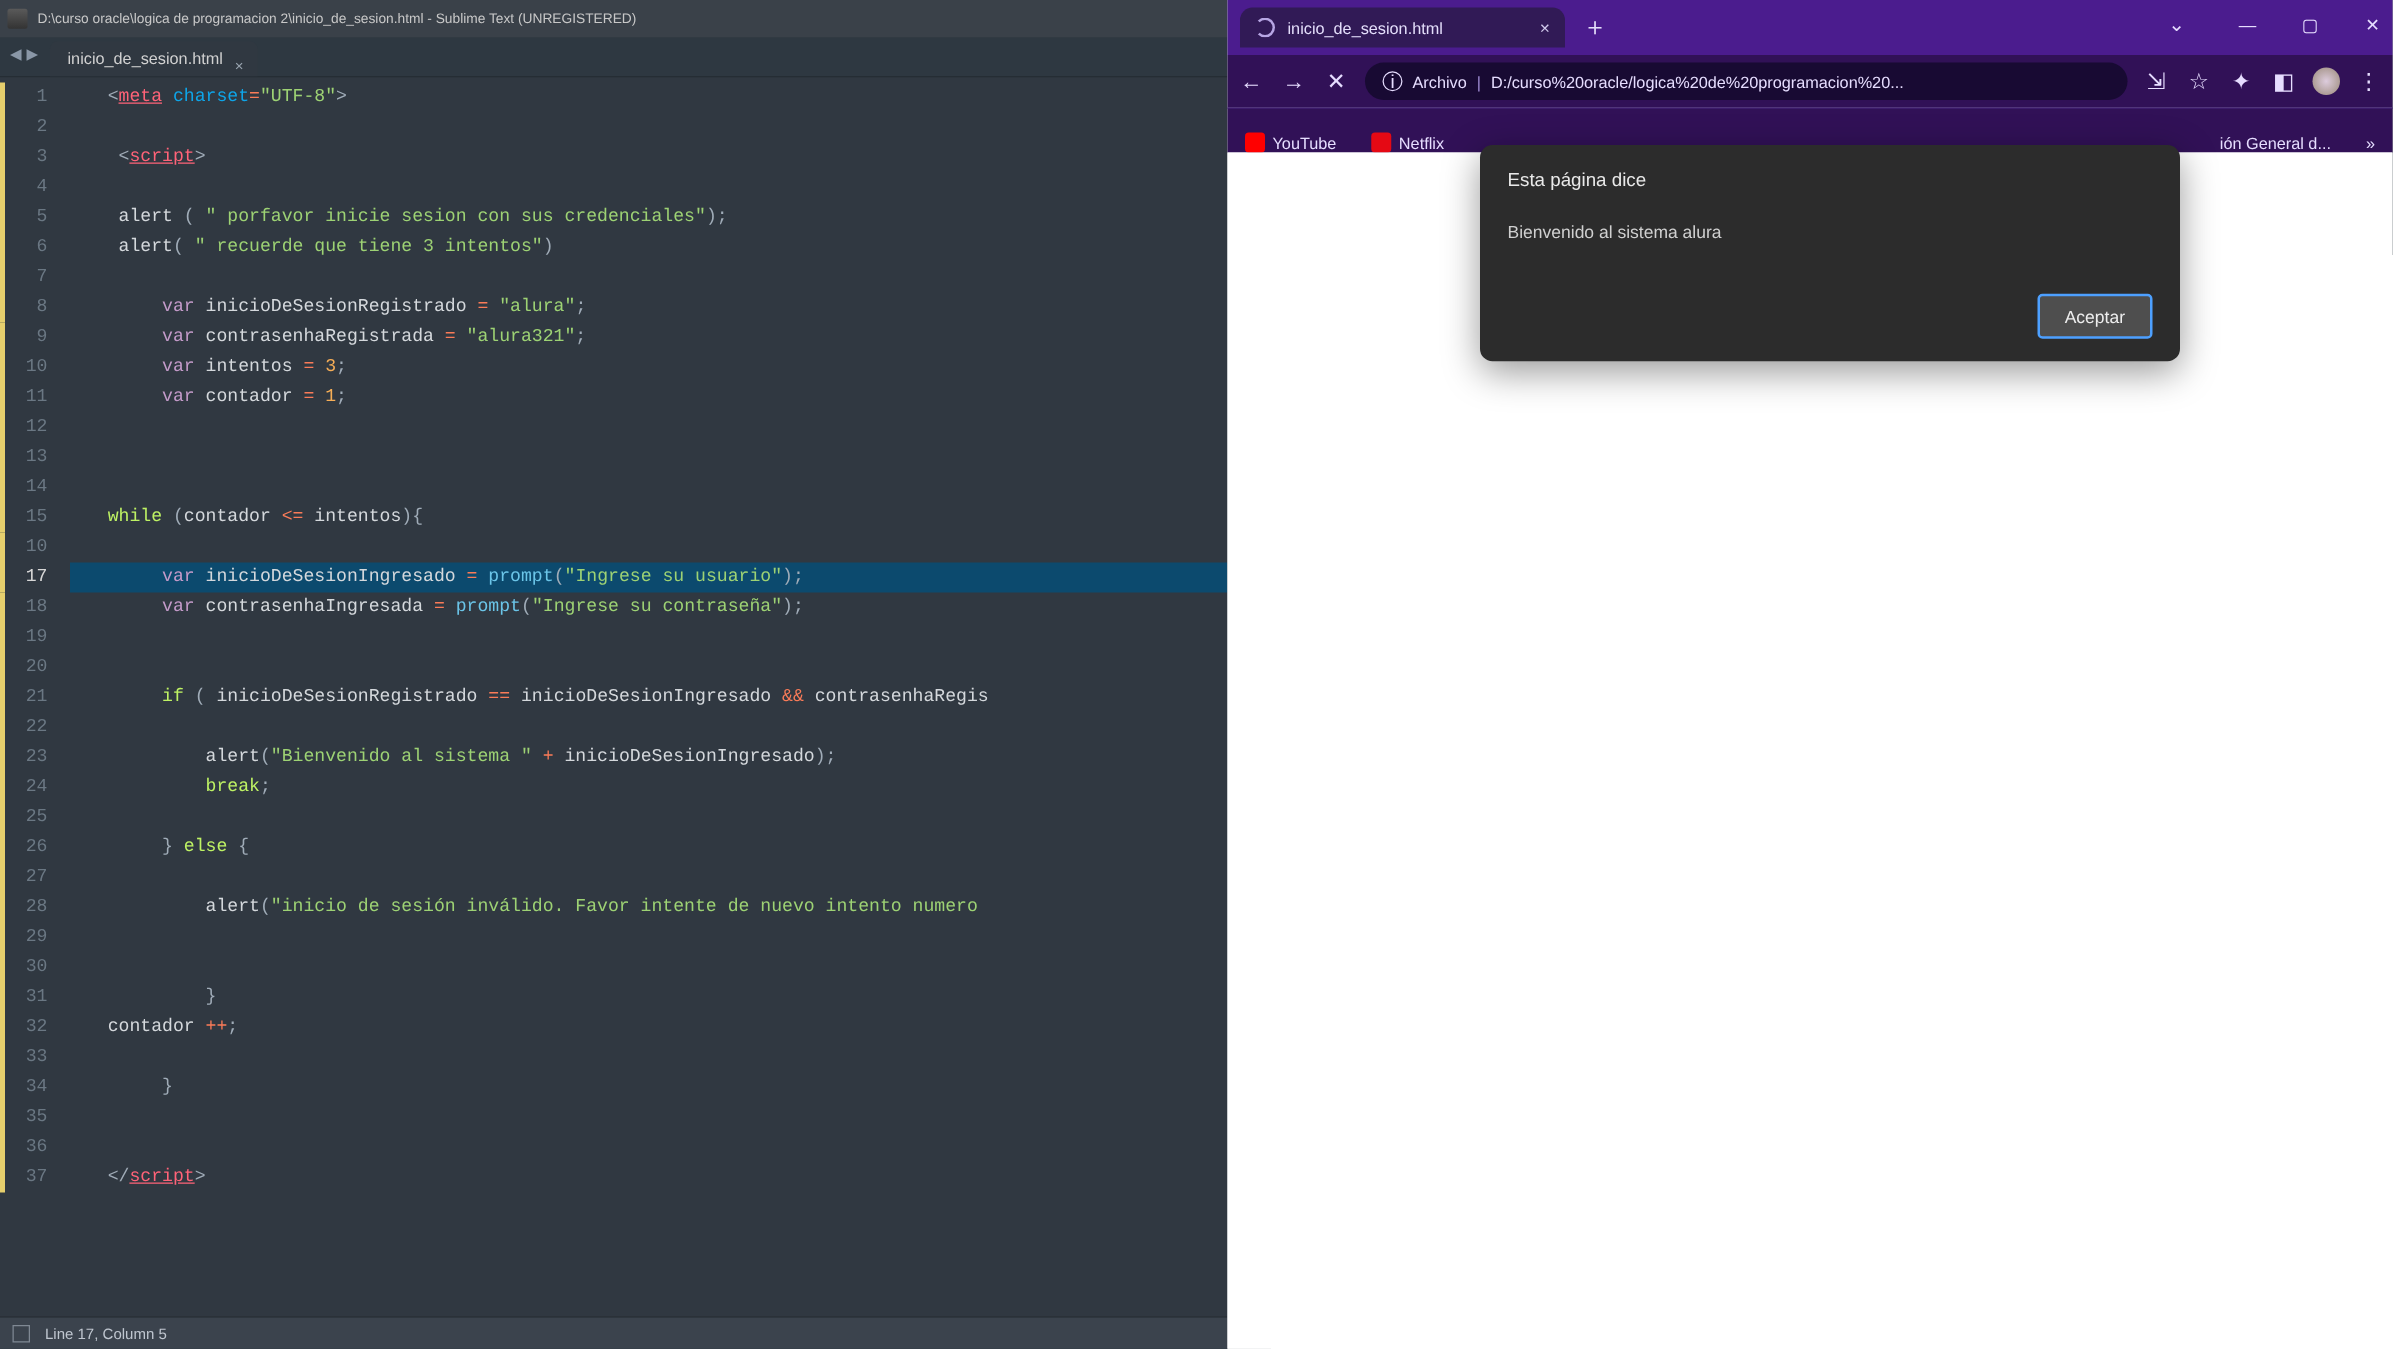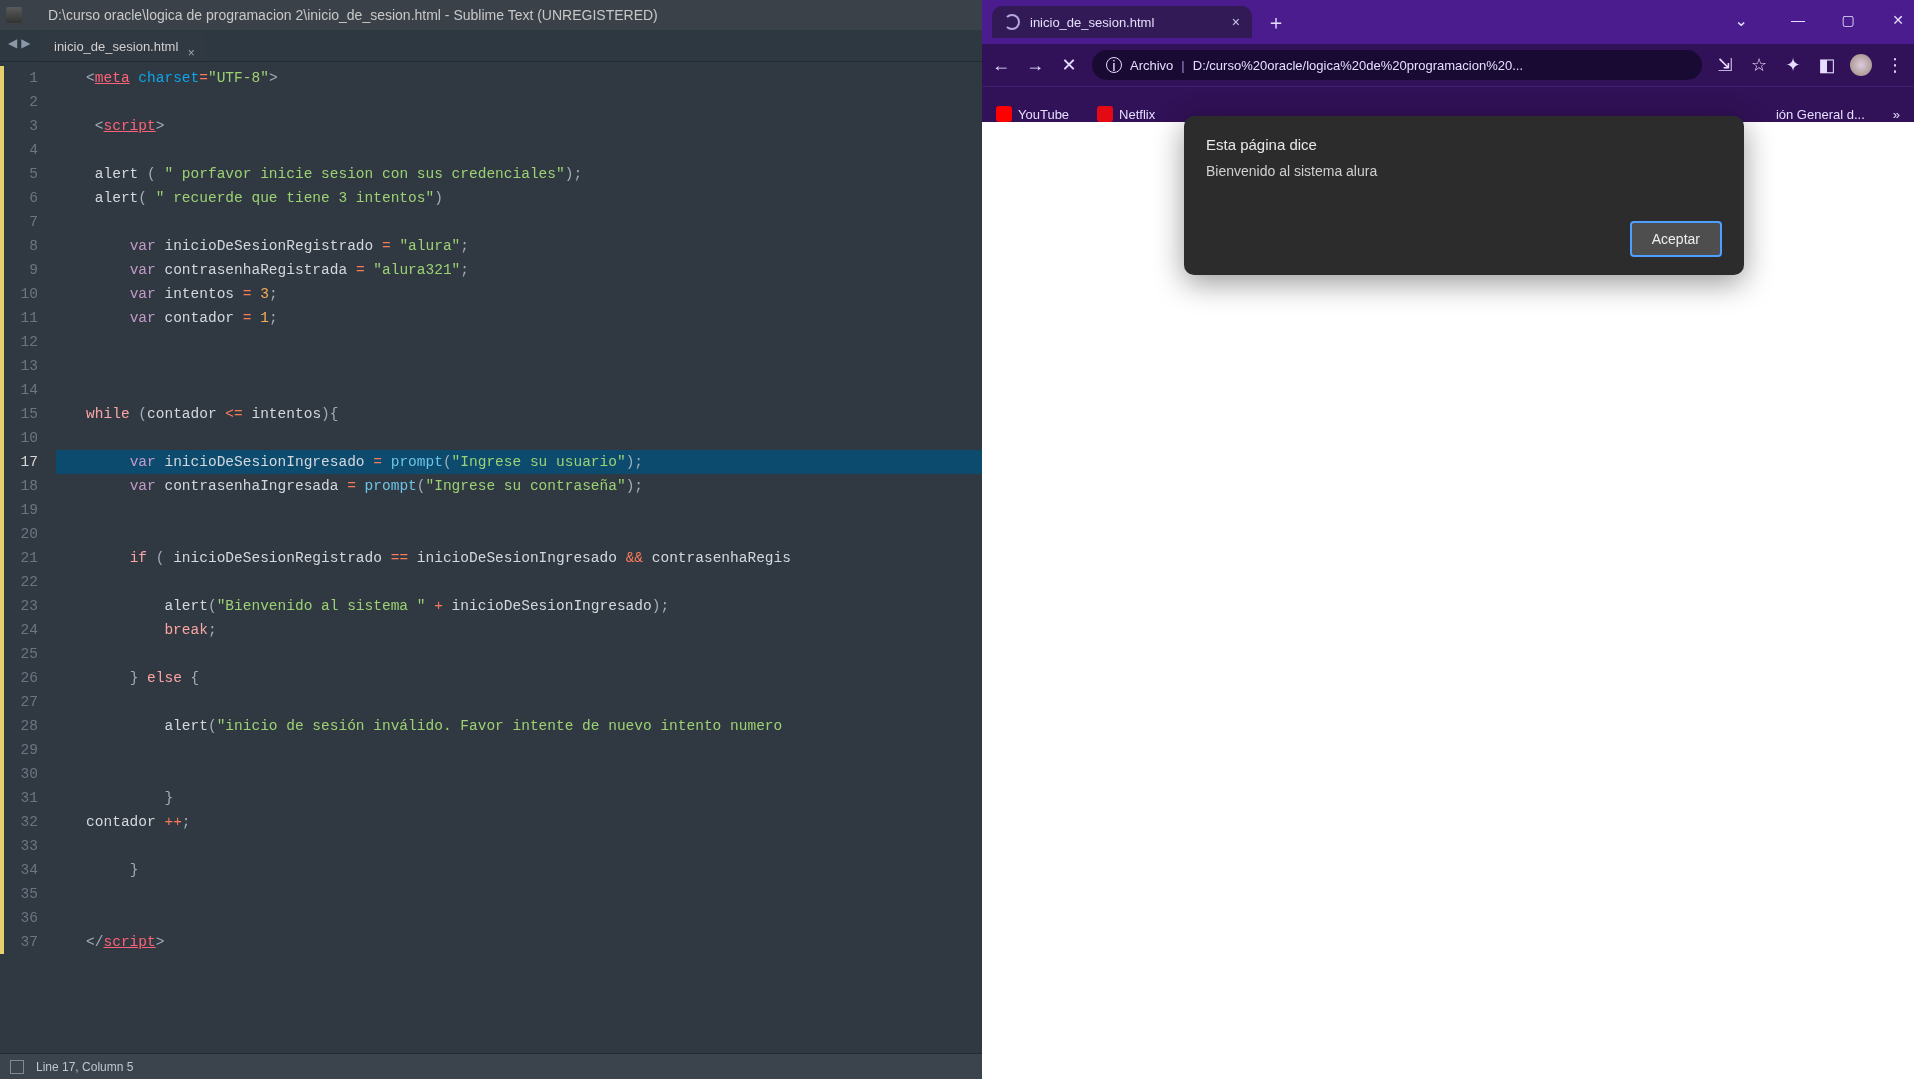--- a/index.html
+++ b/index.html
@@ -22,23 +22,22 @@
     background: #303841;
     display: flex;
     flex-direction: column;
   }
   .st-titlebar {
     height: 30px;
     background: #3a4149;
     display: flex;
     align-items: center;
     color: #c8c8c8;
-    font-size: 14px;
+    font-size: 11px;
     padding-left: 6px;
-    gap: 18px;
   }
   .st-logo {
     width: 16px; height: 16px;
     background: linear-gradient(#5a5a5a,#333);
     margin-right: 8px;
     border-radius: 2px;
   }
   .st-menubar {
     height: 28px;
     background: #3a4149;
@@ -121,21 +120,21 @@
     white-space: pre;
   }
   .row { height: 24px; padding-left: 4px; }
   .row.current { background: #0c4a6e; }
 
   .c-punc { color: #a0acb8; }
   .c-tag  { color: #ff6378; text-decoration: underline; }
   .c-attr { color: #0ea5e9; }
   .c-str  { color: #9dd274; }
   .c-kw   { color: #c39ac9; }
-  .c-kw2  { color: #fca5a5; }
+  .c-kw2  { color: #bef264; }
   .c-op   { color: #f97b58; }
   .c-num  { color: #f6ae57; }
   .c-func { color: #6bc5e8; }
   .c-ident { color: #d4d8dc; }
 
   .st-statusbar {
     height: 26px;
     background: #3b434d;
     border-top: 1px solid #232a31;
     display: flex;
@@ -272,21 +271,21 @@
     position: absolute;
     left: 202px; top: -6px;
     width: 560px;
     background: #2c2c2c;
     border-radius: 10px;
     box-shadow: 0 8px 30px rgba(0,0,0,.4);
     padding: 20px 22px 18px;
     color: #e9e9e9;
     font-size: 14px;
   }
-  .alert-title { font-size: 15px; margin-bottom: 10px; }
+  .alert-title { font-size: 15px; margin-bottom: 24px; }
   .alert-body { color: #d0d0d0; margin-bottom: 42px; }
   .alert-btn {
     float: right;
     background: #4e4e4e;
     border: 2px solid #4da0ff;
     color: #eee;
     padding: 8px 20px;
     border-radius: 4px;
     font-size: 14px;
   }

